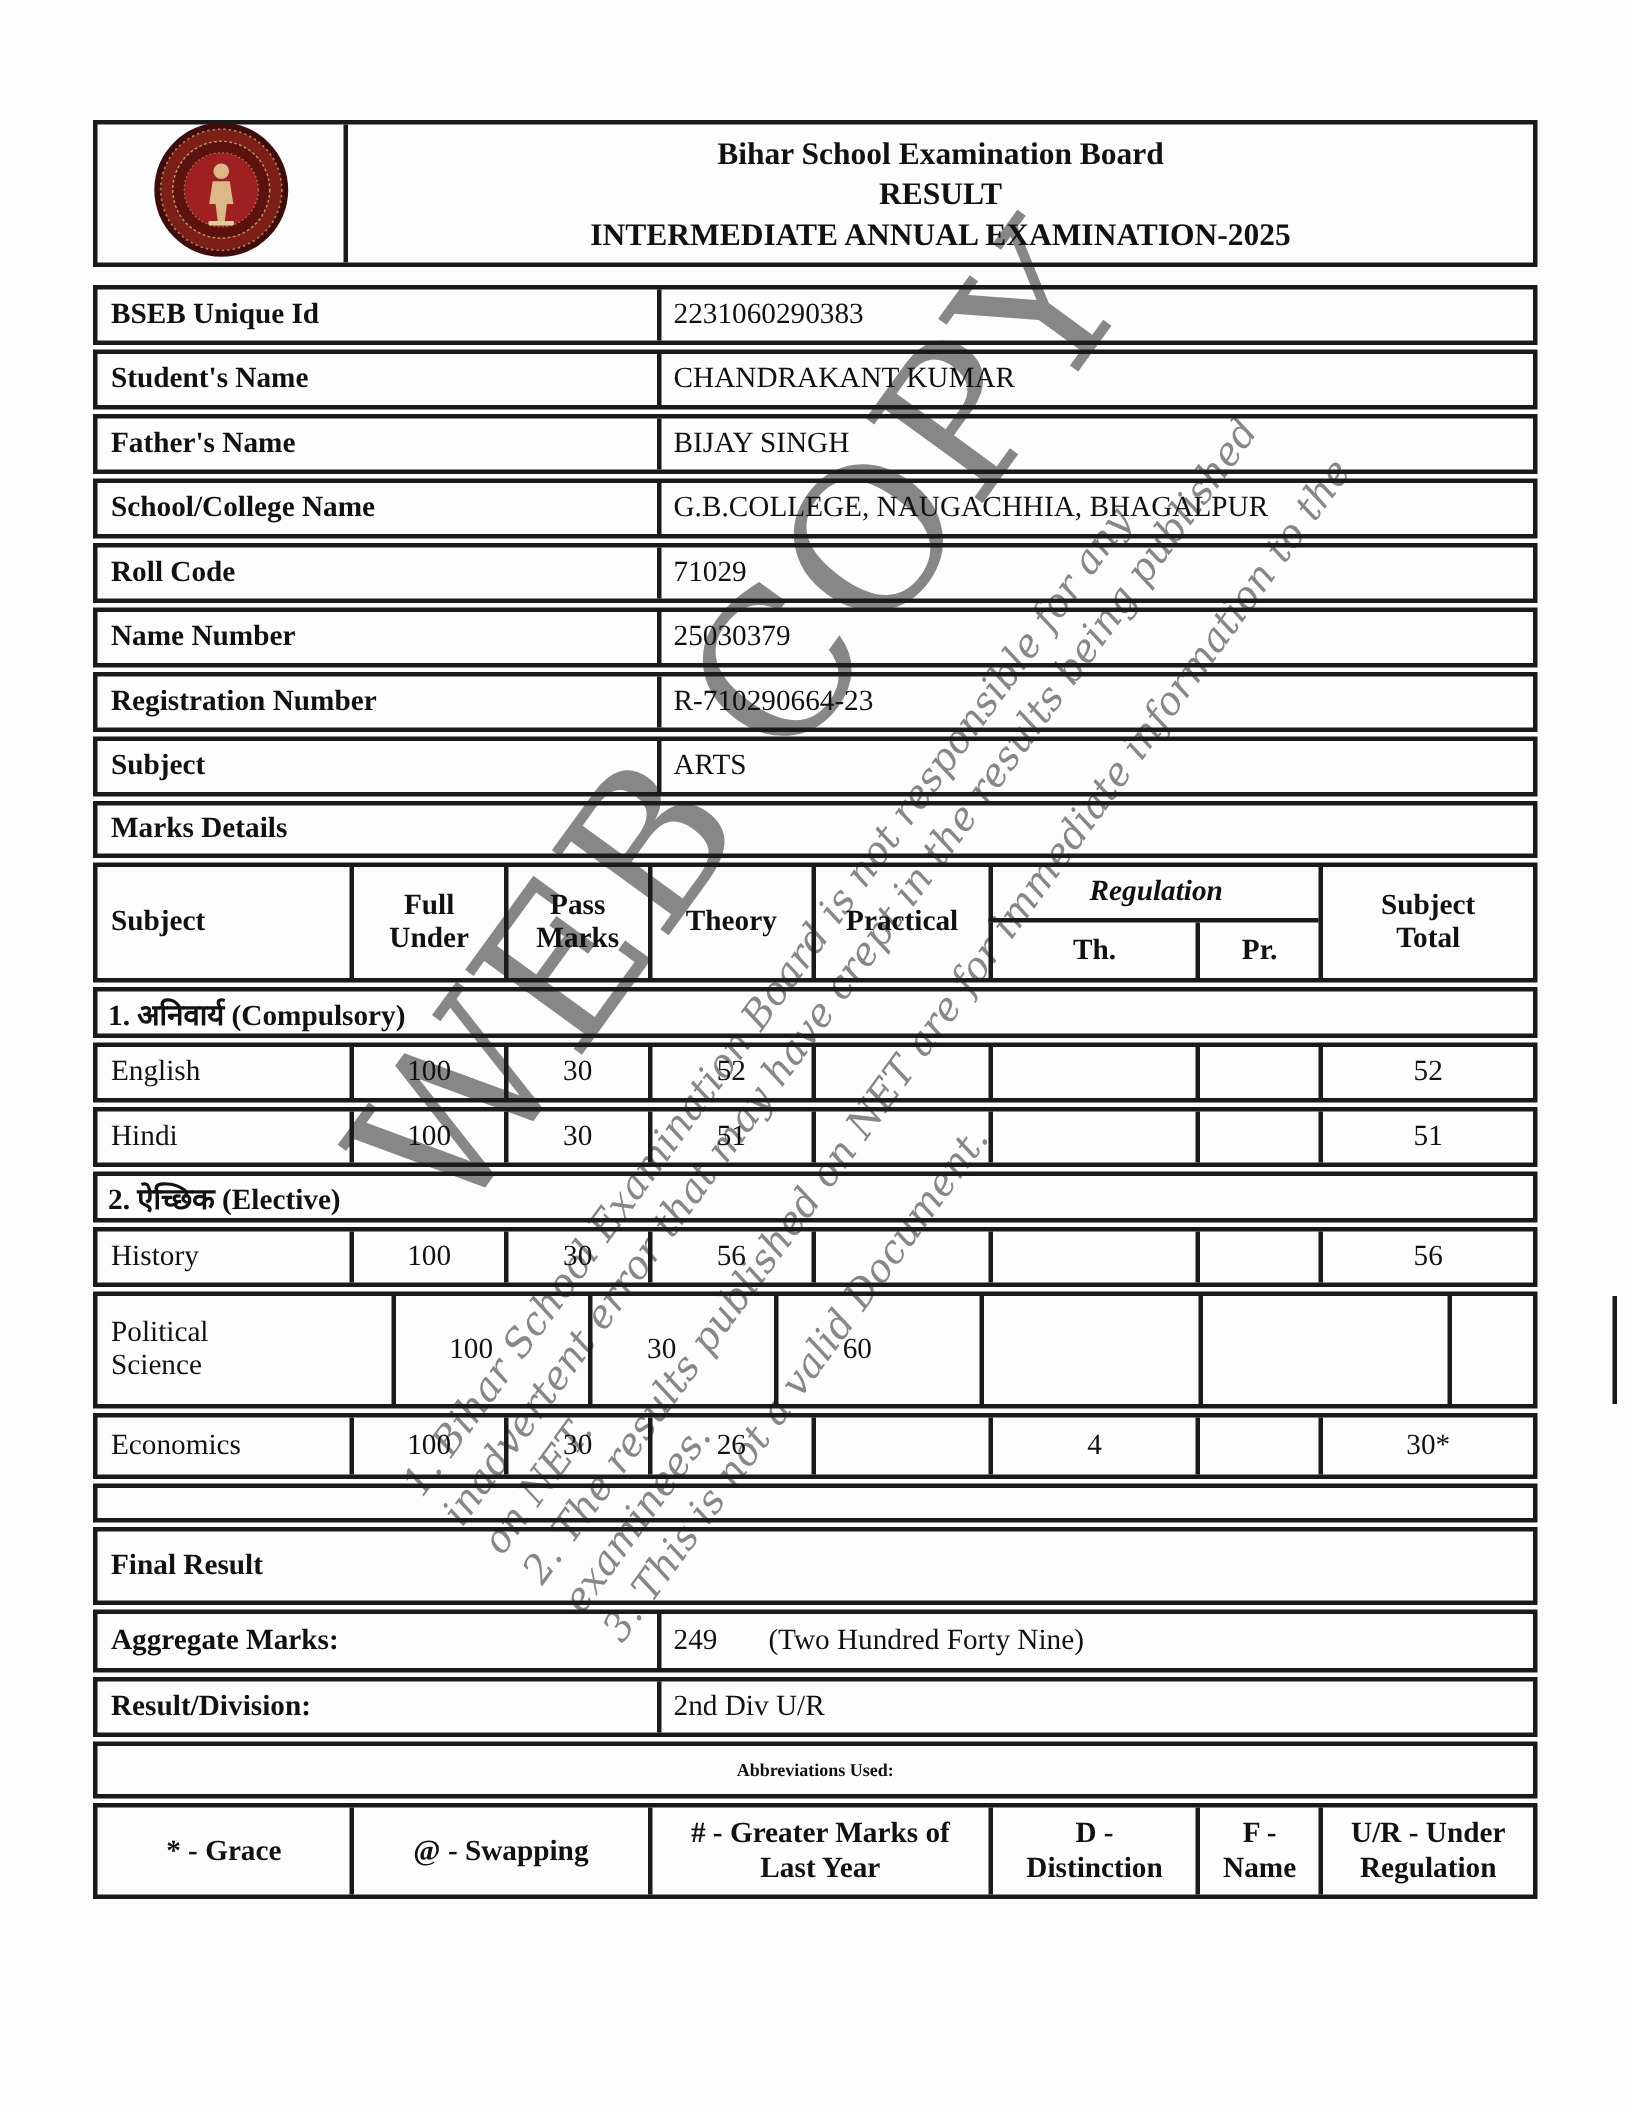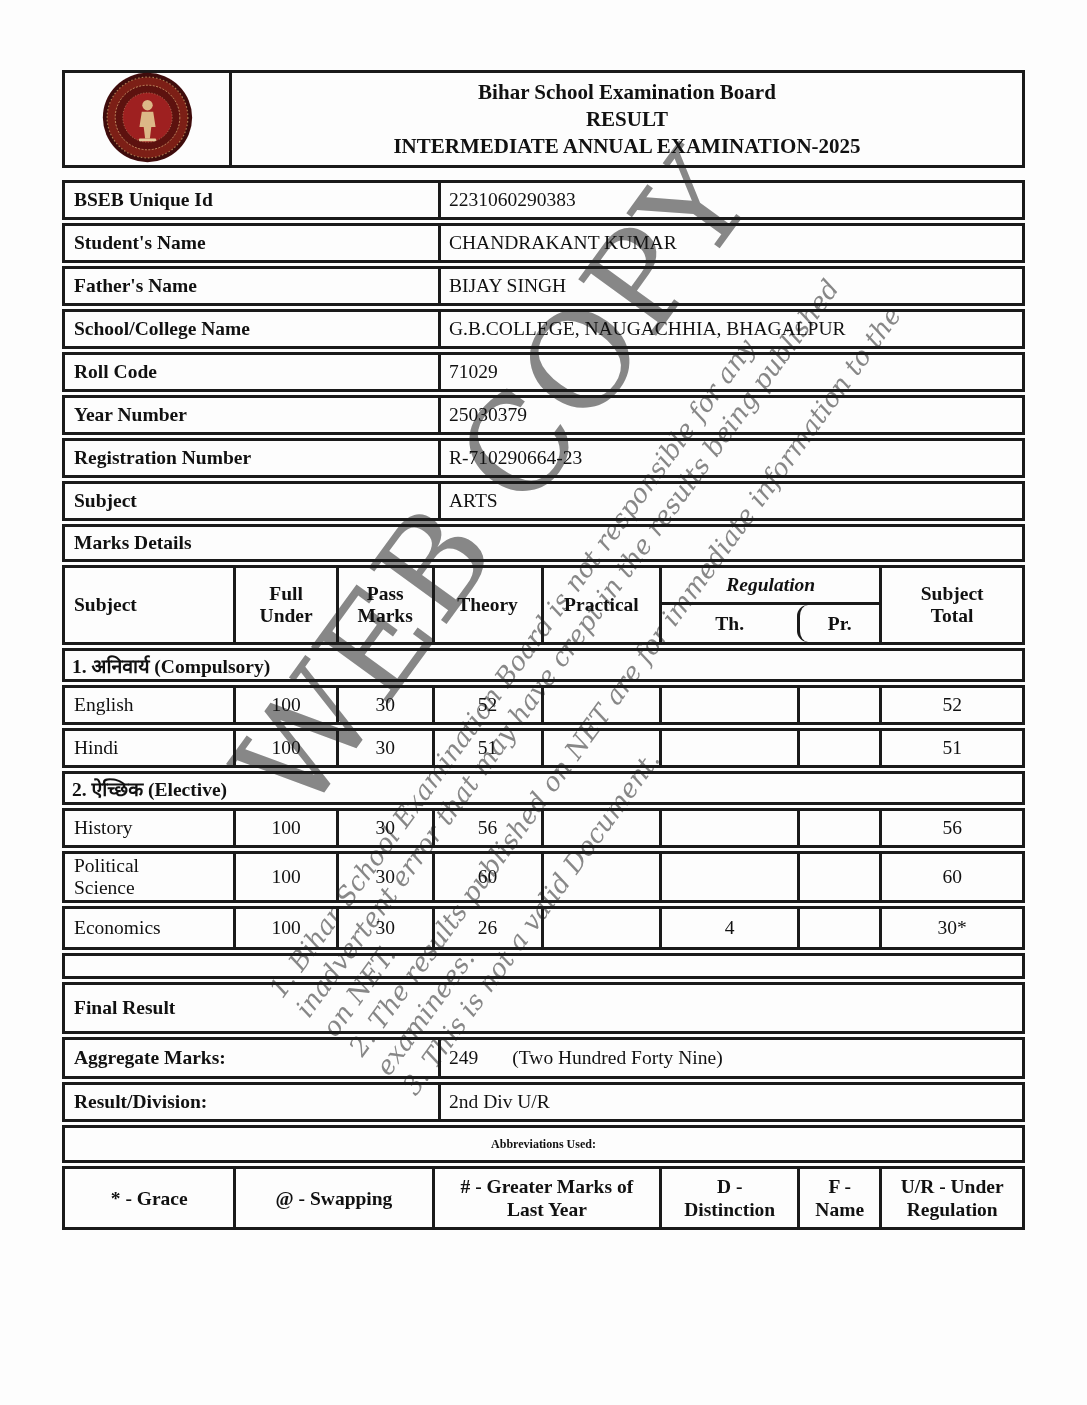--- a/index.html
+++ b/index.html
@@ -22,21 +22,21 @@
   }
   .wm-text{
     position:absolute;left:262px;top:985px;width:920px;
     font-family:"DejaVu Serif","Liberation Serif",serif;font-style:italic;
     font-size:26px;line-height:33px;color:rgba(125,125,125,0.92);
     transform:rotate(-54deg);transform-origin:0 0;z-index:1;
   }
   .wm-text span{display:block;white-space:nowrap;}
 
   
-  .doc{position:absolute;left:62px;top:70px;width:963px;z-index:2;}
+  .doc{position:absolute;left:62px;top:80px;width:963px;z-index:2;}
   .box{border:var(--bw) solid var(--bc);margin-bottom:3px;background:transparent;}
 
   
   .hdr{height:98px;display:flex;margin-bottom:12px;}
   .logo-cell{width:167px;border-right:var(--bw) solid var(--bc);display:flex;align-items:center;justify-content:center;}
   .title-cell{flex:1;display:flex;flex-direction:column;align-items:center;justify-content:center;gap:3px;}
   .title-cell div{font-weight:bold;font-size:21px;line-height:24px;text-align:center;}
 
   
   .ir{height:40px;display:grid;grid-template-columns:373px 1fr;}
@@ -49,32 +49,32 @@
   .lrow.tall{height:52px;}
 
   
   .mh{height:80px;display:grid;grid-template-columns:var(--cols);grid-template-rows:1fr 1fr;}
   .mh .c{display:flex;align-items:center;justify-content:center;text-align:center;
          font-weight:bold;font-size:19.5px;line-height:22px;padding:0 10px;}
   .mh .subj{grid-column:1;grid-row:1/3;justify-content:flex-start;text-align:left;padding-left:9px;}
   .mh .r2{grid-row:1/3;}
   .mh .reg{grid-column:6/8;grid-row:1;border-bottom:var(--bw) solid var(--bc);font-style:italic;}
   .mh .th{grid-column:6;grid-row:2;}
-  .mh .pr{grid-column:7;grid-row:2;border-radius:11px;}
+  .mh .pr{grid-column:7;grid-row:2;}
   .mh .tot{grid-column:8;grid-row:1/3;padding:0 20px;}
   .bl{border-left:var(--bw) solid var(--bc);}
 
   
   .sec{height:34px;display:flex;align-items:center;padding-left:7px;font-weight:bold;font-size:19.5px;}
 
   
   .mr{display:grid;grid-template-columns:var(--cols);}
   .mr .c{display:flex;align-items:center;justify-content:center;font-size:19.5px;line-height:22px;}
   .mr .subj{justify-content:flex-start;padding-left:9px;}
-  .h40{height:40px;} .h44{height:44px;} .h60{height:52px;}
+  .h40{height:40px;} .h44{height:44px;} .h60{height:78px;gap:28px;}
   .narrow{max-width:108px;}
   .empty-row{height:26px;}
 
   
   .abbr-title{height:38px;display:flex;align-items:center;justify-content:center;
       font-weight:bold;font-size:12px;text-underline-offset:3px;}
   .abbr{height:64px;display:grid;grid-template-columns:var(--acols);}
   .abbr .c{display:flex;align-items:center;justify-content:center;text-align:center;
       font-weight:bold;font-size:19.5px;line-height:23px;padding:0 8px;}
 </style>
@@ -133,21 +133,21 @@
     </div>
     <div class="box ir">
       <div class="lab">School/College Name</div>
       <div class="val">G.B.COLLEGE, NAUGACHHIA, BHAGALPUR</div>
     </div>
     <div class="box ir">
       <div class="lab">Roll Code</div>
       <div class="val">71029</div>
     </div>
     <div class="box ir">
-      <div class="lab">Year Number</div>
+      <div class="lab">Name Number</div>
       <div class="val">25030379</div>
     </div>
     <div class="box ir">
       <div class="lab">Registration Number</div>
       <div class="val">R-710290664-23</div>
     </div>
     <div class="box ir">
       <div class="lab">Subject</div>
       <div class="val">ARTS</div>
     </div>

